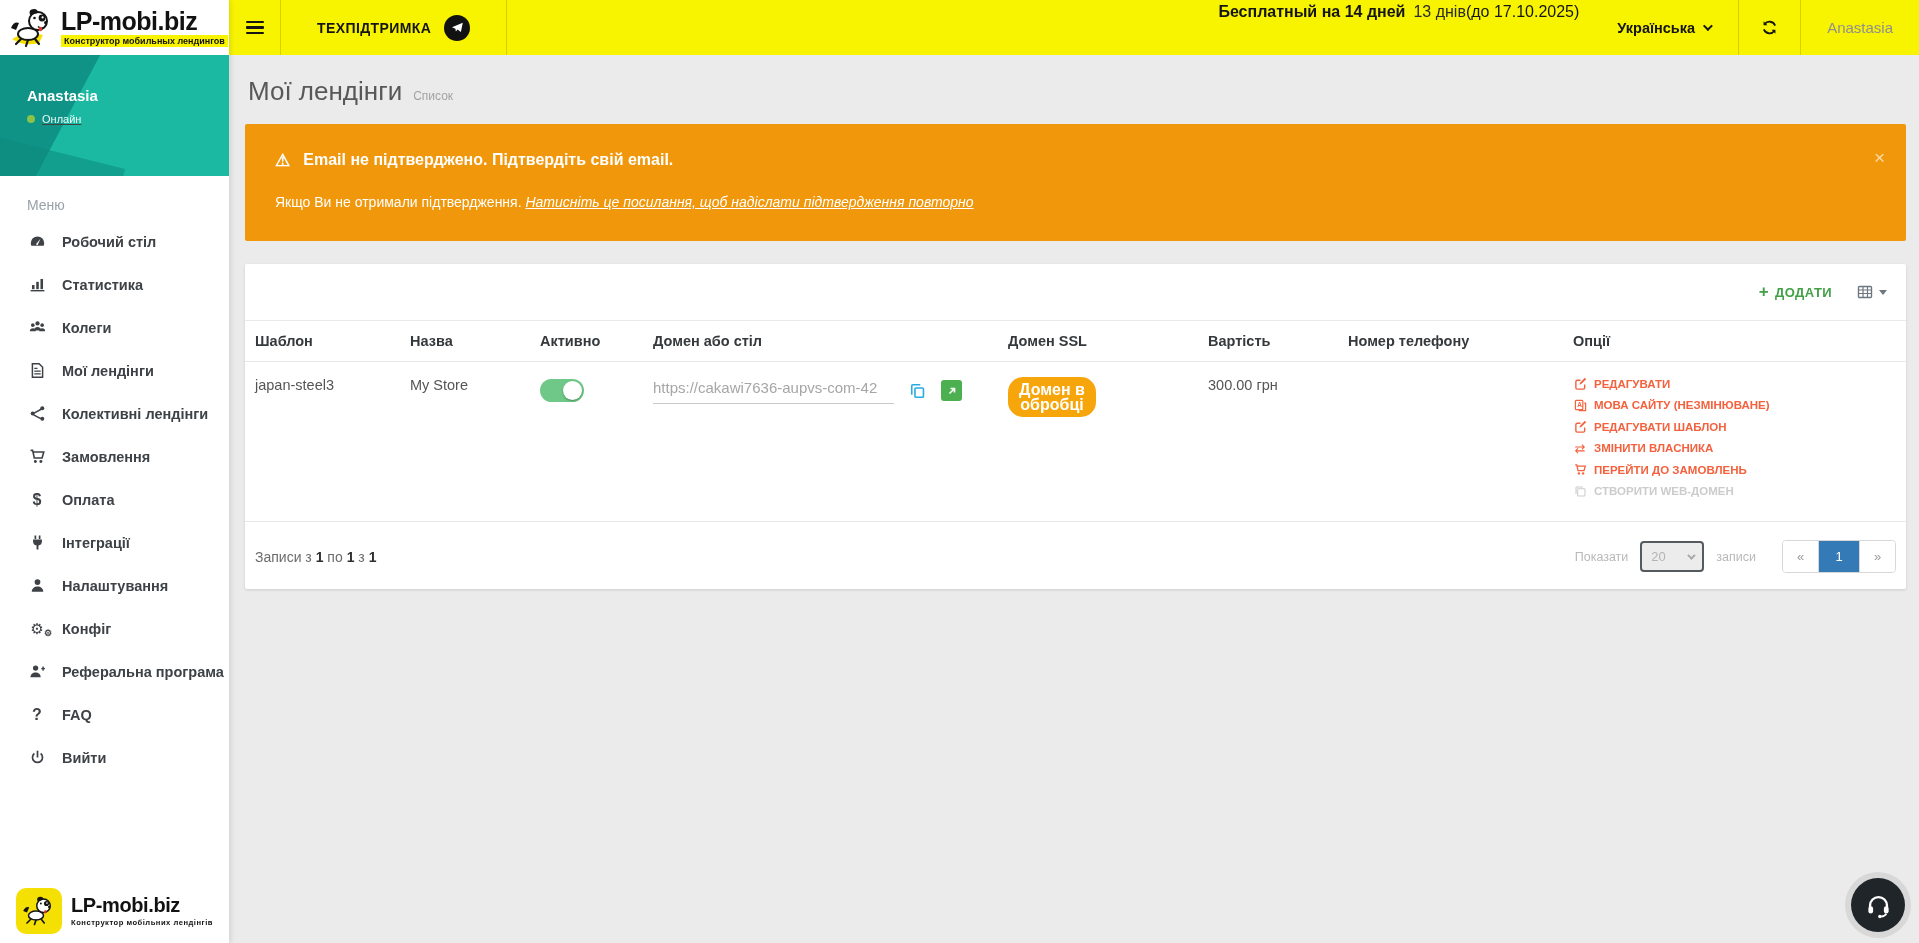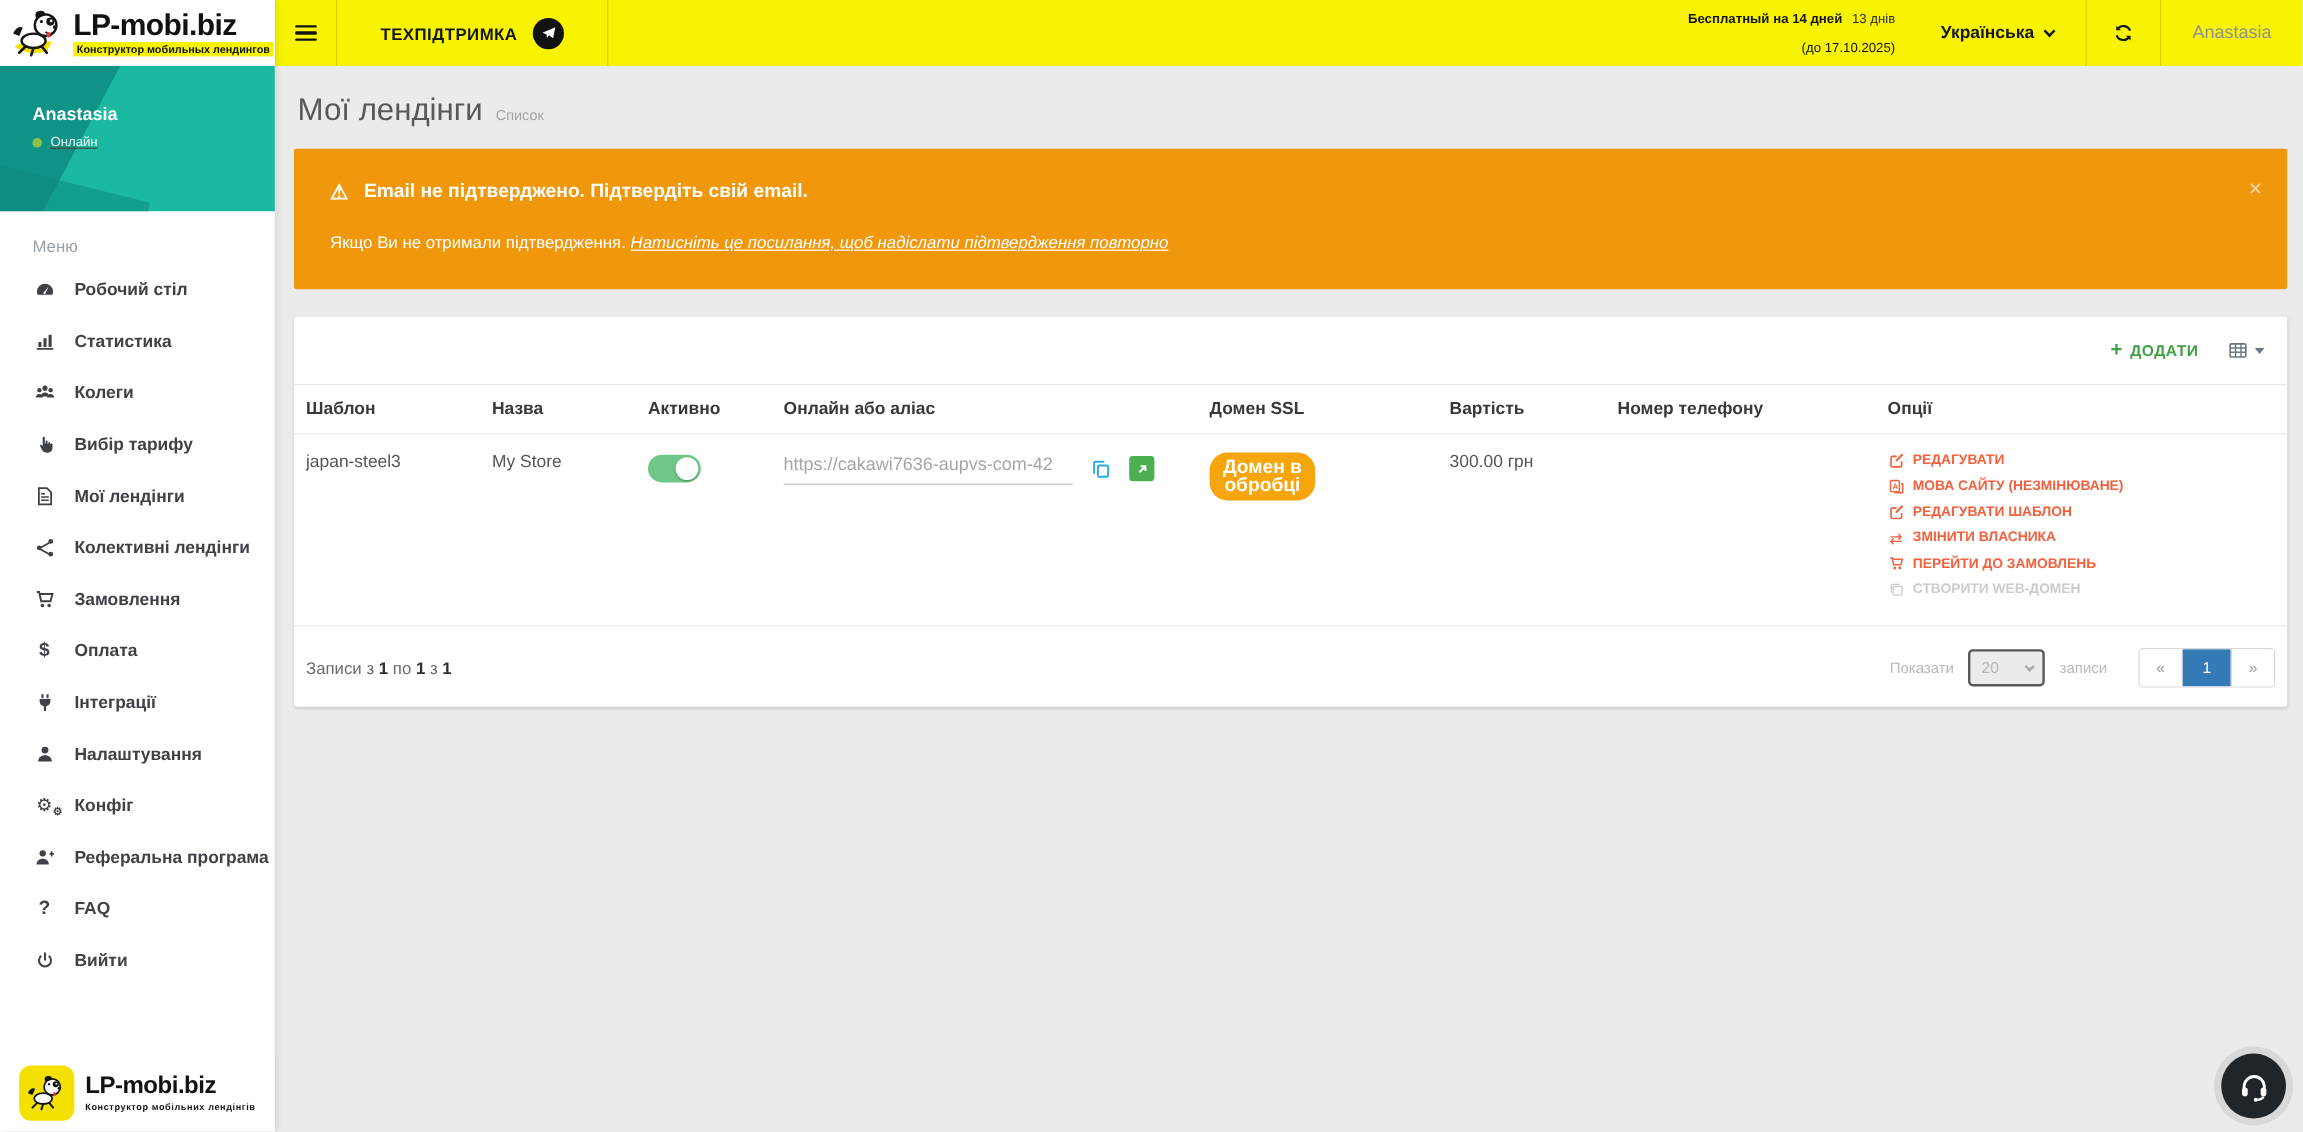--- a/index.html
+++ b/index.html
@@ -30,21 +30,21 @@
   .tb-support {
     display:flex; align-items:center; gap:13px; padding:15px 36px;
     border-right:1px solid rgba(0,0,0,.14);
     font-weight:700; font-size:14px; letter-spacing:.4px; color:#151515; cursor:pointer;
   }
   .tg-circle {
     width:26px; height:26px; border-radius:50%; background:#121212;
     display:flex; align-items:center; justify-content:center;
   }
   .tb-right { margin-left:auto; display:flex; align-items:stretch; }
-  .tb-trial { display:flex; flex-direction:column; justify-content:center; font-size:11px; line-height:24px; color:#151515; padding-right:10px;text-align:right; }
+  .tb-trial { display:flex; flex-direction:row; justify-content:center; font-size:16px; line-height:24px; color:#151515; padding-right:10px; }
   .tb-trial b { font-weight:700; }
   .tb-trial .days { font-weight:400; color:#2b2b2b; margin-left:8px; }
   .tb-lang {
     display:flex; align-items:center; gap:8px; padding:0 28px;
     font-weight:700; font-size:14.5px; color:#151515; cursor:pointer;
   }
   .chev { width:7px; height:7px; border-right:2px solid #151515; border-bottom:2px solid #151515; transform:rotate(45deg) translateY(-2px); }
   .tb-sep { width:1px; background:rgba(0,0,0,.14); }
   .tb-refresh { display:flex; align-items:center; padding:0 22px; color:#151515; cursor:pointer; }
   .tb-user { display:flex; align-items:center; padding:0 26px; color:#8f8f8f; font-size:15px; cursor:pointer; }
@@ -279,28 +279,20 @@
             <path d="M9.6 11.6c0-1.6 1.2-2.8 2.8-2.8s2.8 1.2 2.8 2.8z"></path>
             <circle cx="8" cy="4.2" r="2"></circle>
             <path d="M4.6 10.8c0-1.9 1.5-3.2 3.4-3.2s3.4 1.3 3.4 3.2z"></path>
           </svg>
       </span>
       <span>Колеги</span>
     </a>
     <a class="mitem">
       <span class="mico">
         <svg viewBox="0 0 16 16">
-            <path d="M6.2 2.6c0-1.1 1.7-1.1 1.7 0v4.6h.6V5.6c0-1 1.5-1 1.5 0v1.8h.6V6.6c0-.9 1.4-.9 1.4 0v1h.6c0-.8 1.3-.8 1.3 0v3.1c0 2-1.6 3.6-3.6 3.6H9c-1.5 0-2.8-.9-3.4-2.2L4.2 9.3c-.4-.9.8-1.6 1.4-.8l.6.8z"></path>
-          </svg>
-      </span>
-      <span>Вибір тарифу</span>
-    </a>
-    <a class="mitem">
-      <span class="mico">
-        <svg viewBox="0 0 16 16">
             <path d="M3.2 1.6h6.3l3.3 3.3v9.5H3.2z" fill="none" stroke="currentColor" stroke-width="1.4"></path>
             <path d="M5 5.4h3v1.2H5zM5 8h6v1.2H5zM5 10.6h6v1.2H5z"></path>
           </svg>
       </span>
       <span>Мої лендінги</span>
     </a>
     <a class="mitem">
       <span class="mico">
         <svg viewBox="0 0 16 16">
             <circle cx="12.5" cy="3" r="1.9"></circle>
@@ -448,21 +440,21 @@
         <col style="width:200px">
           <col style="width:140px">
           <col style="width:225px">
           <col>
       </colgroup>
       <thead>
         <tr>
           <th>Шаблон</th>
           <th>Назва</th>
           <th>Активно</th>
-          <th>Онлайн або аліас</th>
+          <th>Домен або стіл</th>
           <th>Домен SSL</th>
           <th>Вартість</th>
           <th>Номер телефону</th>
           <th>Опції</th>
         </tr>
       </thead>
       <tbody>
         <tr>
           <td>japan-steel3</td>
           <td>My Store</td>

